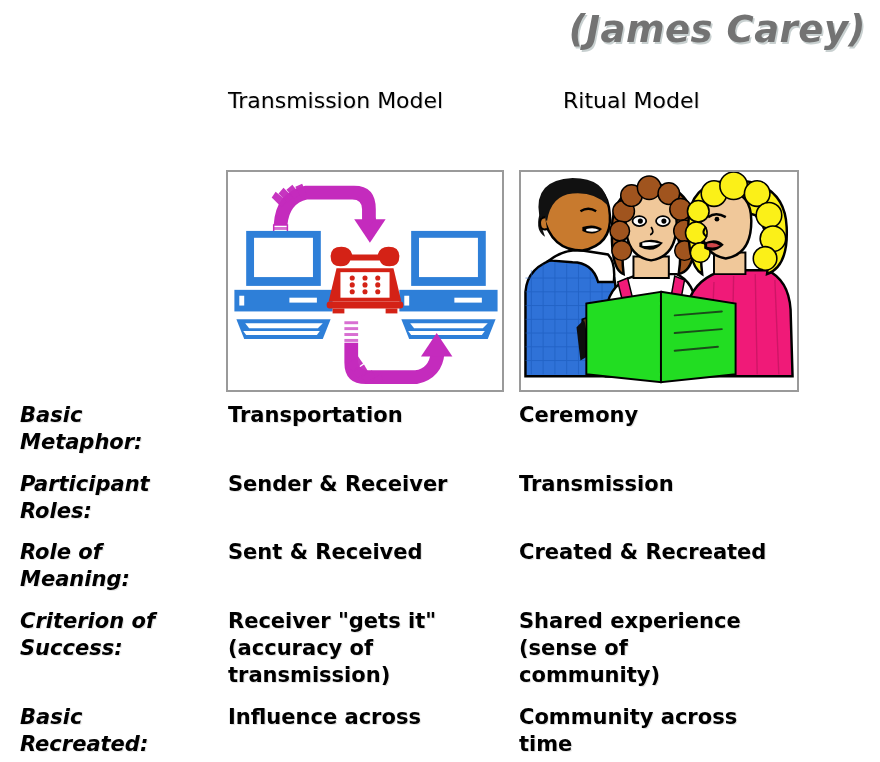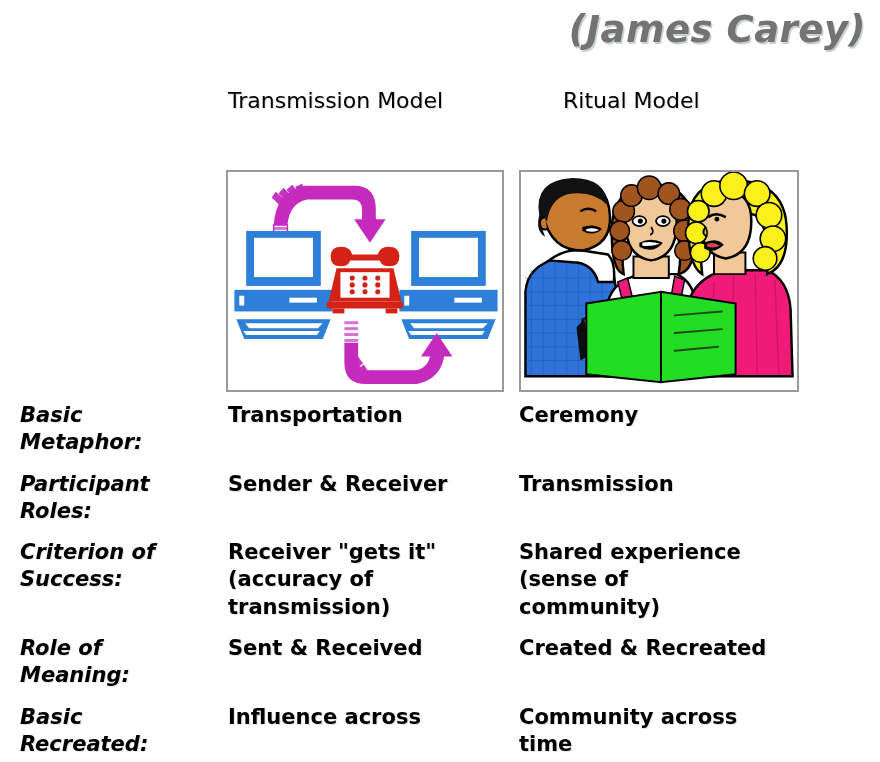--- a/index.html
+++ b/index.html
@@ -352,50 +352,50 @@
     <div class="cell v1">
       <span class="ln">Sender &amp; Receiver</span>
     </div>
     <div class="cell v2">
       <span class="ln">Transmission</span>
     </div>
   </div>
 
   <div class="row">
     <div class="cell label">
+      <span class="ln">Role of</span>
+      <span class="ln">Meaning:</span>
+    </div>
+    <div class="cell v1">
+      <span class="ln">Sent &amp; Received</span>
+    </div>
+    <div class="cell v2">
+      <span class="ln">Created &amp; Recreated</span>
+    </div>
+  </div>
+
+  <div class="row">
+    <div class="cell label">
       <span class="ln">Criterion of</span>
       <span class="ln">Success:</span>
     </div>
     <div class="cell v1">
       <span class="ln">Receiver "gets it"</span>
       <span class="ln">(accuracy of</span>
       <span class="ln">transmission)</span>
     </div>
     <div class="cell v2">
       <span class="ln">Shared experience</span>
       <span class="ln">(sense of</span>
       <span class="ln">community)</span>
     </div>
   </div>
 
   <div class="row">
     <div class="cell label">
-      <span class="ln">Role of</span>
-      <span class="ln">Meaning:</span>
-    </div>
-    <div class="cell v1">
-      <span class="ln">Sent &amp; Received</span>
-    </div>
-    <div class="cell v2">
-      <span class="ln">Created &amp; Recreated</span>
-    </div>
-  </div>
-
-  <div class="row">
-    <div class="cell label">
       <span class="ln">Basic</span>
       <span class="ln">Recreated:</span>
     </div>
     <div class="cell v1">
       <span class="ln">Influence across</span>
     </div>
     <div class="cell v2">
       <span class="ln">Community across</span>
       <span class="ln">time</span>
     </div>

